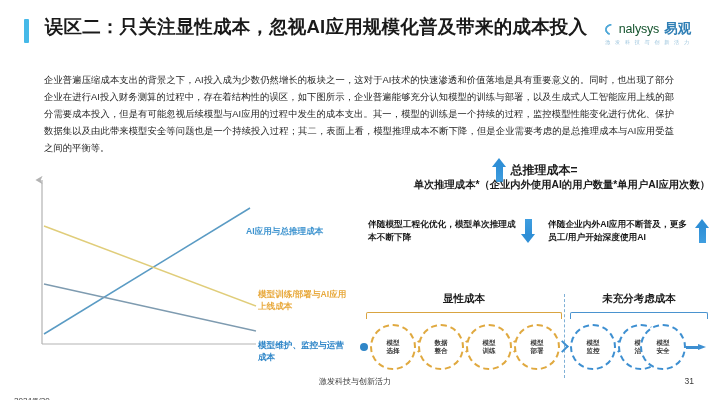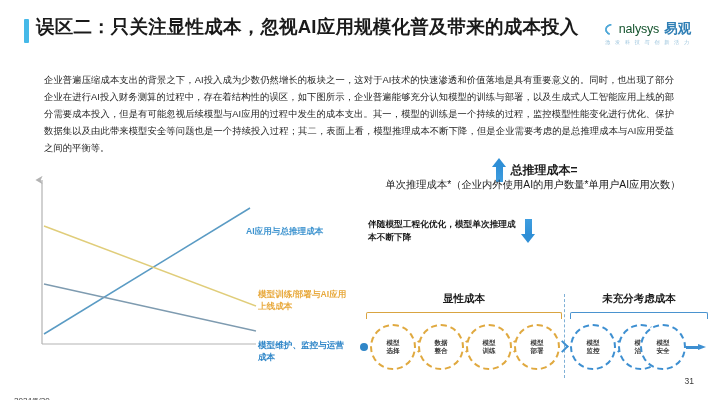--- a/index.html
+++ b/index.html
@@ -13,21 +13,21 @@
 
   
   .header { position: absolute; left: 0; top: 12px; width: 710px; height: 54px; }
   .accent-bar {
     position: absolute; left: 24px; top: 7px;
     width: 5px; height: 24px; background: #46b9e8; border-radius: 1px;
   }
   .title {
     position: absolute; left: 36px; top: 2px; width: 560px;
     font-size: 18.5px; font-weight: bold; color: #1a1a1a;
-    line-height: 1.45; letter-spacing: .2px;
+    line-height: 1.45; letter-spacing: .2px; text-align: center;
   }
   .logo { position: absolute; right: 10px; top: 8px; width: 104px; text-align: center; }
   .logo-row { display: flex; align-items: center; justify-content: center; gap: 3px; }
   .logo-mark {
     display: inline-block; width: 11px; height: 11px;
     border: 2.2px solid #4fa8d8; border-radius: 50%;
     border-right-color: transparent; border-bottom-color: transparent;
     transform: rotate(-35deg);
   }
   .logo-en { font-size: 12.5px; color: #14532d; letter-spacing: -.2px; font-weight: 500; }
@@ -52,21 +52,21 @@
   .lbl-total { left: 224px; top: 66px; color: #3d93cf; }
   .lbl-train { left: 236px; top: 129px; color: #e8a93c; }
   .lbl-ops   { left: 236px; top: 180px; color: #2f86c8; }
   .formula-top {
     position: absolute; left: 360px; top: 158px; width: 350px;
     display: flex; align-items: center; justify-content: center; gap: 3px;
   }
   .formula-top .txt { font-size: 12px; font-weight: bold; color: #1a1a1a; }
   .formula-line2 {
     position: absolute; left: 356px; top: 178px; width: 354px;
-    text-align: center; font-size: 10.3px; font-weight: normal; color: #1a1a1a;
+    text-align: right; font-size: 10.3px; font-weight: bold; color: #1a1a1a;
   }
   .arrow-up, .arrow-down {
     display: inline-block; width: 15px; height: 24px; position: relative; flex: none;
   }
   .arrow-up::before {
     content: ""; position: absolute; left: 4px; top: 8px; width: 7px; height: 16px;
     background: linear-gradient(180deg,#2f8fd6,#3f9ee0);
   }
   .arrow-up::after {
     content: ""; position: absolute; left: 0; top: 0;
@@ -192,20 +192,24 @@
     <span class="arrow-up"></span>
     <span class="txt">总推理成本=</span>
   </div>
   <div class="formula-line2">单次推理成本*（企业内外使用AI的用户数量*单用户AI应用次数）</div>
 
   <div class="note-left">
     <span class="note-txt">伴随模型工程化优化，模型单次推理成本不断下降</span>
     <span class="arrow-down"></span>
   </div>
 
+  <div class="note-right">
+    <span class="note-txt">伴随企业内外AI应用不断普及，更多员工/用户开始深度使用AI</span>
+    <span class="arrow-up"></span>
+  </div>
 
   <div class="process">
     <div class="grp-title right">未充分考虑成本</div>
     <div class="grp-title left">显性成本</div>
     <div class="brace left"></div>
     <div class="brace right"></div>
     <div class="divider"></div>
 
     <div class="nodes">
       <span class="dot-start"></span>
@@ -250,16 +254,17 @@
         <span>模型</span>
         <span>安全</span>
       </div>
 
       <span class="end-arrow"></span>
     </div>
   </div>
 
   <div class="footer">
     <div class="f-date">2024/5/30</div>
+    <div class="f-center">激发科技与创新活力</div>
     <div class="f-page">31</div>
   </div>
 
 </div>
 
 </body></html>

